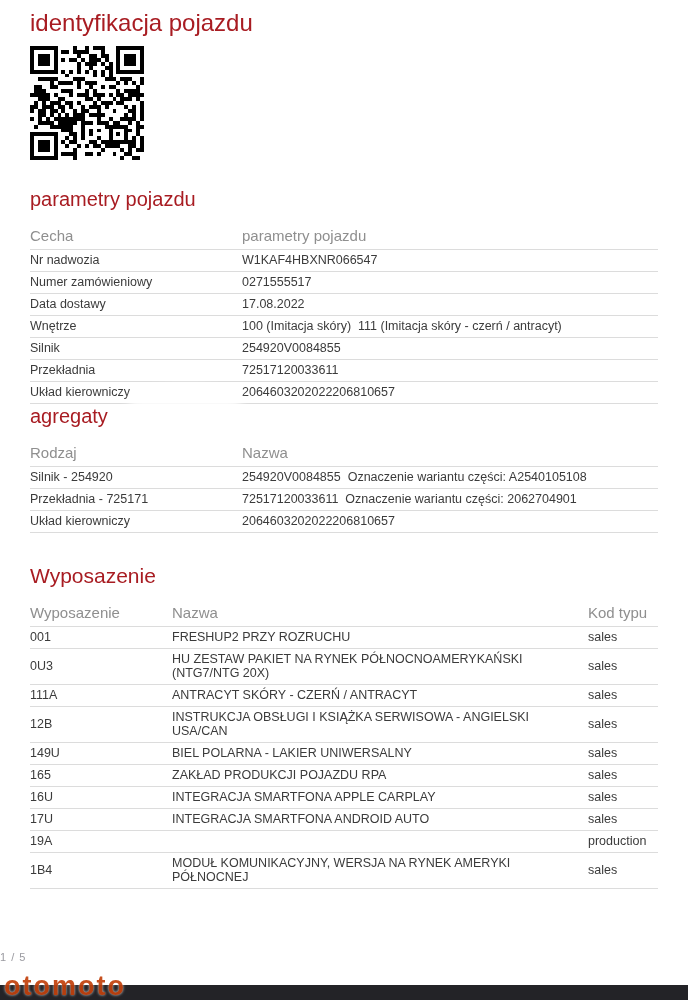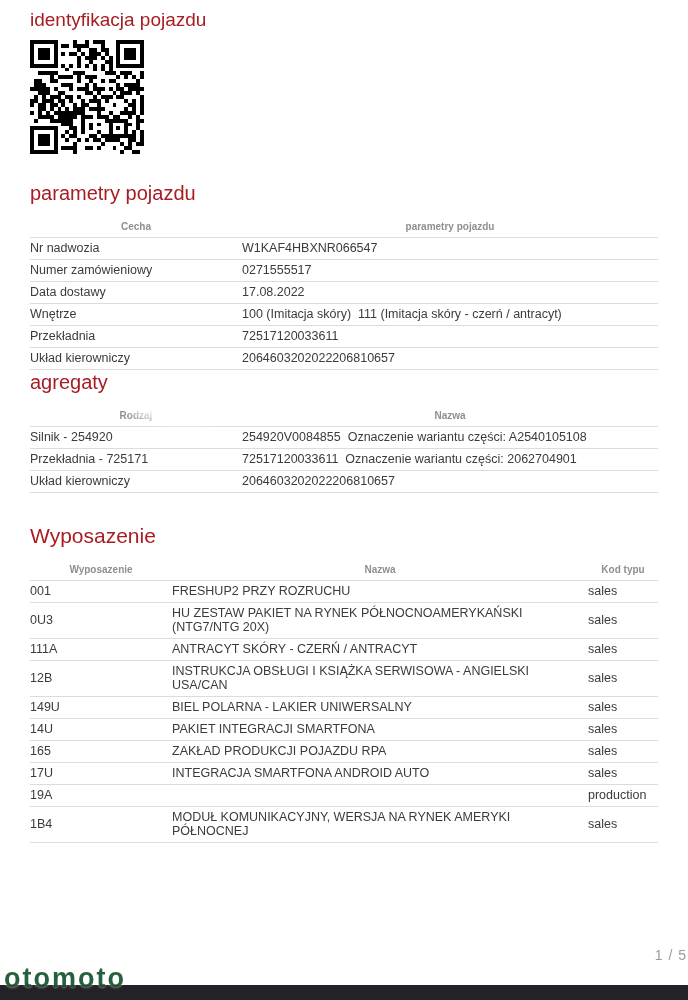--- a/index.html
+++ b/index.html
@@ -6,52 +6,52 @@
     --accent:#a81c22; --text:#3b3b3b; --muted:#8f8f8f;
     --line:#dcdcdc; --bar:#232327;
   }
   *{box-sizing:border-box}
   html,body{margin:0;padding:0}
   body{
     width:688px;height:1000px;background:#fff;position:relative;overflow:hidden;
     font-family:"Liberation Sans","DejaVu Sans",sans-serif;
   }
   .page{padding:8px 30px 0;position:relative}
-  h1{margin:0;font-size:19px;line-height:1.22;font-weight:400;color:var(--accent)}
+  h1{margin:0;font-size:24px;line-height:1.22;font-weight:400;color:var(--accent)}
   .qr{margin-top:9px;width:114px;height:114px}
   .qr svg{width:114px;height:114px;shape-rendering:crispEdges;display:block}
   h2{margin:0;font-size:20px;line-height:1.2;font-weight:400;color:var(--accent)}
   .sec-parametry h2{margin-top:27px}
   .sec-agregaty h2{}
   .sec-wyposazenie h2{margin-top:30px;font-size:21px}
   table{border-collapse:collapse;width:628px;margin-top:12px;table-layout:fixed}
   th{
-    text-align:center;font-weight:700;color:var(--muted);font-size:10px;
+    text-align:left;font-weight:400;color:var(--muted);font-size:15px;
     padding:4px 0 5px;border-bottom:1px solid var(--line)
   }
   td{
     font-size:12.5px;color:var(--text);padding:3px 0 4px;
     border-bottom:1px solid var(--line);white-space:pre-wrap;overflow:hidden
   }
   .col-label{width:212px}
   .col-code{width:142px}
   .col-type{width:70px}
   .smudge{
     position:absolute;left:128px;top:386px;width:114px;height:38px;
     background:rgba(255,255,255,.82);border-radius:50%;filter:blur(5px);
     pointer-events:none
   }
   .footer{
-    position:absolute;left:0;right:1px;bottom:37px;text-align:right;
-    font-size:14px;color:#9a9aa0;letter-spacing:1px
+    position:absolute;left:0;right:1px;bottom:37px;text-align:left;
+    font-size:11px;color:#9a9aa0;letter-spacing:1px
   }
   .bottombar{position:absolute;left:0;right:0;bottom:0;height:15px;background:var(--bar)}
   .watermark{
-    position:absolute;left:4px;bottom:8px;font-size:27px;font-weight:700;
-    color:#14532d;opacity:.92;letter-spacing:2px;line-height:1;
+    position:absolute;left:4px;bottom:0;font-size:27px;font-weight:700;
+    color:#c2410c;opacity:.92;letter-spacing:2px;line-height:1;
     text-shadow:0 0 3px rgba(255,255,255,.9);z-index:5
   }
 </style>
 </head>
 <body>
 
 <div class="page">
 
   <h1>identyfikacja pojazdu</h1>
 
@@ -401,20 +401,24 @@
           </tr>
         <tr>
             <td class="col-label">Data dostawy</td>
             <td>17.08.2022</td>
           </tr>
         <tr>
             <td class="col-label">Wnętrze</td>
             <td>100 (Imitacja skóry)  111 (Imitacja skóry - czerń / antracyt)</td>
           </tr>
         <tr>
+            <td class="col-label">Silnik</td>
+            <td>254920V0084855</td>
+          </tr>
+        <tr>
             <td class="col-label">Przekładnia</td>
             <td>72517120033611</td>
           </tr>
         <tr>
             <td class="col-label">Układ kierowniczy</td>
             <td>206460320202220681​0657</td>
           </tr>
       </tbody>
     </table>
   </section>
@@ -475,27 +479,27 @@
             <td class="col-code">12B</td>
             <td>INSTRUKCJA OBSŁUGI I KSIĄŻKA SERWISOWA - ANGIELSKI USA/CAN</td>
             <td class="col-type">sales</td>
           </tr>
         <tr>
             <td class="col-code">149U</td>
             <td>BIEL POLARNA - LAKIER UNIWERSALNY</td>
             <td class="col-type">sales</td>
           </tr>
         <tr>
-            <td class="col-code">14U</td>
-            <td>PAKIET INTEGRACJI SMARTFONA</td>
-            <td class="col-type">sales</td>
-          </tr>
-        <tr>
             <td class="col-code">165</td>
             <td>ZAKŁAD PRODUKCJI POJAZDU RPA</td>
+            <td class="col-type">sales</td>
+          </tr>
+        <tr>
+            <td class="col-code">16U</td>
+            <td>INTEGRACJA SMARTFONA APPLE CARPLAY</td>
             <td class="col-type">sales</td>
           </tr>
         <tr>
             <td class="col-code">17U</td>
             <td>INTEGRACJA SMARTFONA ANDROID AUTO</td>
             <td class="col-type">sales</td>
           </tr>
         <tr>
             <td class="col-code">19A</td>
             <td></td>

